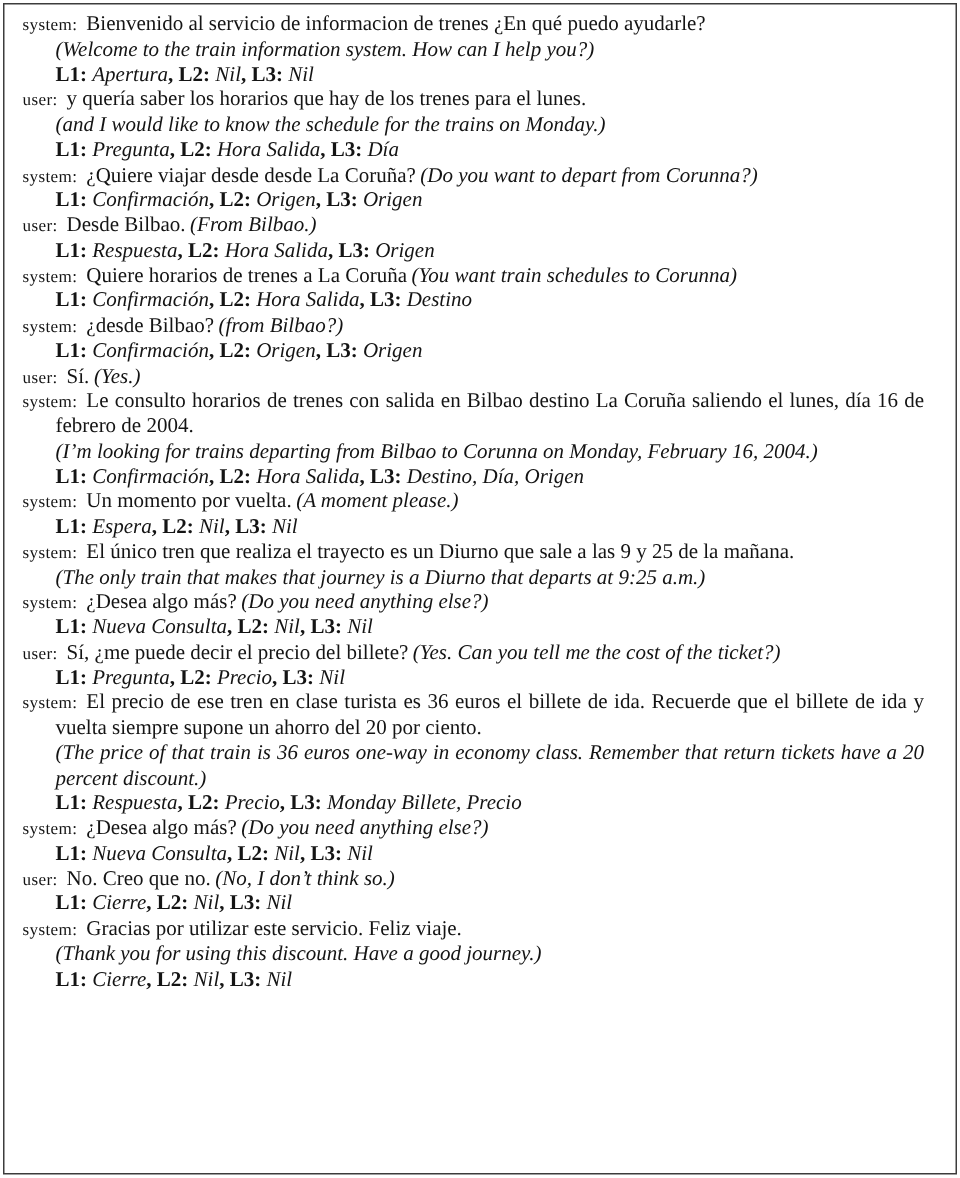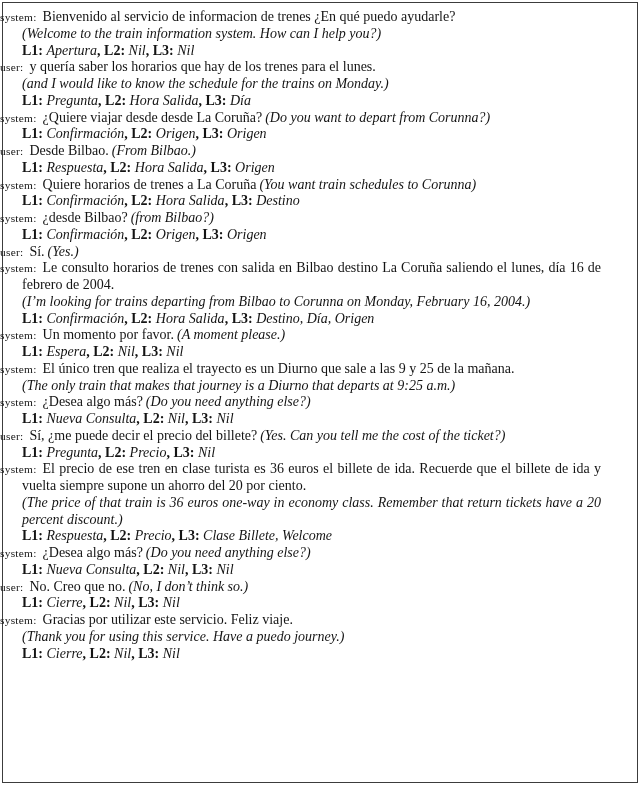--- a/index.html
+++ b/index.html
@@ -16,21 +16,21 @@
     color: #141414;
   }
   .frame {
     position: absolute;
     left: 2px; top: 2px; right: 2px; bottom: 2px;
     border: 1px solid #3c3c3c;
     pointer-events: none;
   }
   .content {
     position: absolute;
-    left: 0;
+    left: 15px;
     top: 9px;
     width: 601px;
     font-size: 14px;
     line-height: 16.75px;
   }
   .turn p { margin: 0; }
   .utt {
     text-align: justify;
     padding-left: 22px;
     text-indent: -22px;
@@ -104,21 +104,21 @@
 
   </div>
 
   <div class="turn">
     <p class="utt"><span class="spk">system:</span><span class="es">Le consulto horarios de trenes con salida en Bilbao destino La Coruña saliendo el lunes, día 16 de febrero de 2004.</span></p>
     <p class="trans-block">(I’m looking for trains departing from Bilbao to Corunna on Monday, February 16, 2004.)</p>
     <p class="labels"><span class="lk">L1: </span><span class="lv">Confirmación</span><span class="lk">, L2: </span><span class="lv">Hora Salida</span><span class="lk">, L3: </span><span class="lv">Destino, Día, Origen</span></p>
   </div>
 
   <div class="turn">
-    <p class="utt"><span class="spk">system:</span><span class="es">Un momento por favor.</span><span class="trans-inline">(A moment please.)</span></p>
+    <p class="utt"><span class="spk">system:</span><span class="es">Un momento por vuelta.</span><span class="trans-inline">(A moment please.)</span></p>
 
     <p class="labels"><span class="lk">L1: </span><span class="lv">Espera</span><span class="lk">, L2: </span><span class="lv">Nil</span><span class="lk">, L3: </span><span class="lv">Nil</span></p>
   </div>
 
   <div class="turn">
     <p class="utt"><span class="spk">system:</span><span class="es">El único tren que realiza el trayecto es un Diurno que sale a las 9 y 25 de la mañana.</span></p>
     <p class="trans-block">(The only train that makes that journey is a Diurno that departs at 9:25 a.m.)</p>
   </div>
 
   <div class="turn">
@@ -129,33 +129,33 @@
 
   <div class="turn">
     <p class="utt"><span class="spk">user:</span><span class="es">Sí, ¿me puede decir el precio del billete?</span><span class="trans-inline">(Yes. Can you tell me the cost of the ticket?)</span></p>
 
     <p class="labels"><span class="lk">L1: </span><span class="lv">Pregunta</span><span class="lk">, L2: </span><span class="lv">Precio</span><span class="lk">, L3: </span><span class="lv">Nil</span></p>
   </div>
 
   <div class="turn">
     <p class="utt"><span class="spk">system:</span><span class="es">El precio de ese tren en clase turista es 36 euros el billete de ida. Recuerde que el billete de ida y vuelta siempre supone un ahorro del 20 por ciento.</span></p>
     <p class="trans-block">(The price of that train is 36 euros one-way in economy class. Remember that return tickets have a 20 percent discount.)</p>
-    <p class="labels"><span class="lk">L1: </span><span class="lv">Respuesta</span><span class="lk">, L2: </span><span class="lv">Precio</span><span class="lk">, L3: </span><span class="lv">Clase Billete, Welcome</span></p>
+    <p class="labels"><span class="lk">L1: </span><span class="lv">Respuesta</span><span class="lk">, L2: </span><span class="lv">Precio</span><span class="lk">, L3: </span><span class="lv">Monday Billete, Precio</span></p>
   </div>
 
   <div class="turn">
     <p class="utt"><span class="spk">system:</span><span class="es">¿Desea algo más?</span><span class="trans-inline">(Do you need anything else?)</span></p>
 
     <p class="labels"><span class="lk">L1: </span><span class="lv">Nueva Consulta</span><span class="lk">, L2: </span><span class="lv">Nil</span><span class="lk">, L3: </span><span class="lv">Nil</span></p>
   </div>
 
   <div class="turn">
     <p class="utt"><span class="spk">user:</span><span class="es">No. Creo que no.</span><span class="trans-inline">(No, I don’t think so.)</span></p>
 
     <p class="labels"><span class="lk">L1: </span><span class="lv">Cierre</span><span class="lk">, L2: </span><span class="lv">Nil</span><span class="lk">, L3: </span><span class="lv">Nil</span></p>
   </div>
 
   <div class="turn">
     <p class="utt"><span class="spk">system:</span><span class="es">Gracias por utilizar este servicio. Feliz viaje.</span></p>
-    <p class="trans-block">(Thank you for using this service. Have a puedo journey.)</p>
+    <p class="trans-block">(Thank you for using this discount. Have a good journey.)</p>
     <p class="labels"><span class="lk">L1: </span><span class="lv">Cierre</span><span class="lk">, L2: </span><span class="lv">Nil</span><span class="lk">, L3: </span><span class="lv">Nil</span></p>
   </div>
 </div>
 
 </body></html>

